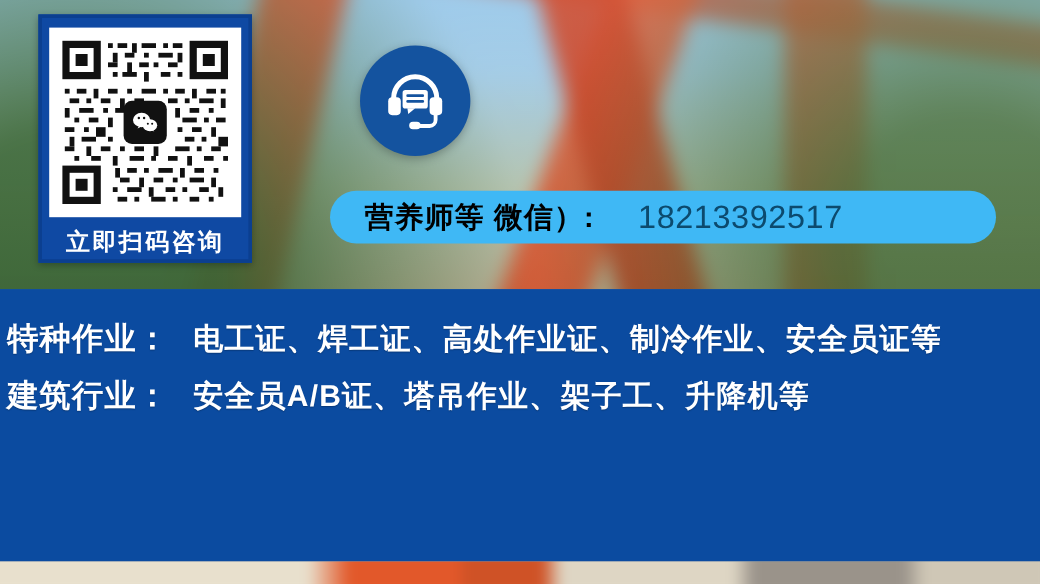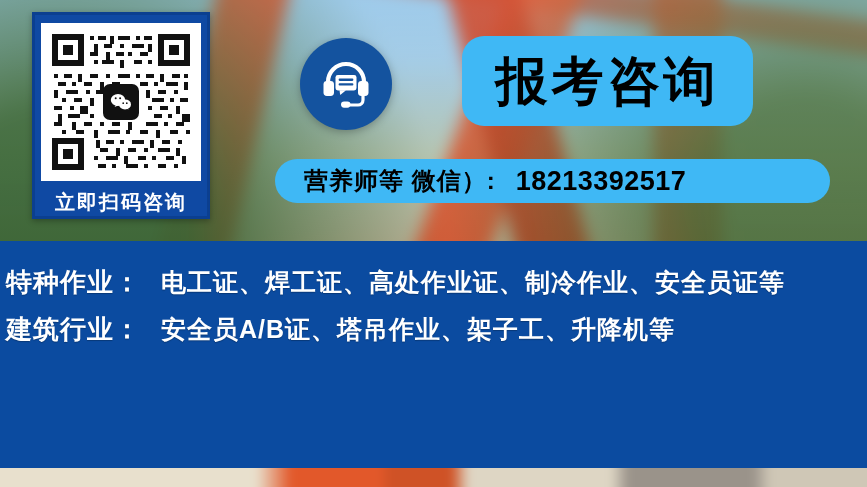--- a/index.html
+++ b/index.html
@@ -93,22 +93,22 @@
   .contact-pill {
     position:absolute; left:275px; top:159px; width:555px; height:44px;
     background:#3fb8f5; border-radius:22px;
     display:flex; align-items:center;
   }
   .contact-pill .label {
     color:#000; font-size:24px; font-weight:bold; letter-spacing:1px;
     margin-left:29px; white-space:nowrap;
   }
   .contact-pill .phone {
-    color:#000000; font-size:27px; font-weight:bold; letter-spacing:.5px;
-    margin-left:20px; white-space:nowrap;
+    color:#0c4a6e; font-size:27px; font-weight:normal; letter-spacing:.5px;
+    margin-left:36px; white-space:nowrap;
   }
 
   
   .info-panel {
     position:absolute; left:0; top:241px; width:867px; height:227px;
     background:#0b4ba0;
     padding:24px 0 0 6px;
   }
   .info-row { display:flex; align-items:baseline; height:47px; }
   .info-label {
@@ -290,23 +290,20 @@
       <rect x="41" y="26" width="10.5" height="15" rx="3.4" fill="#ffffff"></rect>
       <path d="M46 41 V45 a5 5 0 0 1 -5 5 H33" fill="none" stroke="#ffffff" stroke-width="3.2" stroke-linecap="round"></path>
       <rect x="24" y="46.5" width="9.5" height="6.2" rx="3.1" fill="#ffffff"></rect>
       <rect x="18.5" y="20" width="21" height="15.5" rx="2.4" fill="#ffffff"></rect>
       <path d="M22.5 35.2 L29 35.2 L23.2 40 Z" fill="#ffffff"></path>
       <rect x="21.6" y="23.6" width="14.8" height="2.3" rx="1.1" fill="#14539f"></rect>
       <rect x="21.6" y="28.3" width="14.8" height="2.3" rx="1.1" fill="#14539f"></rect>
     </svg>
   </div>
 
-  <div class="title-pill">
-    <span>报考咨询</span>
-  </div>
 
   <div class="contact-pill">
     <span class="label">营养师等 微信）:</span>
     <span class="phone">18213392517</span>
   </div>
 
   <div class="info-panel">
 
     <div class="info-row">
       <span class="info-label">特种作业：</span>

